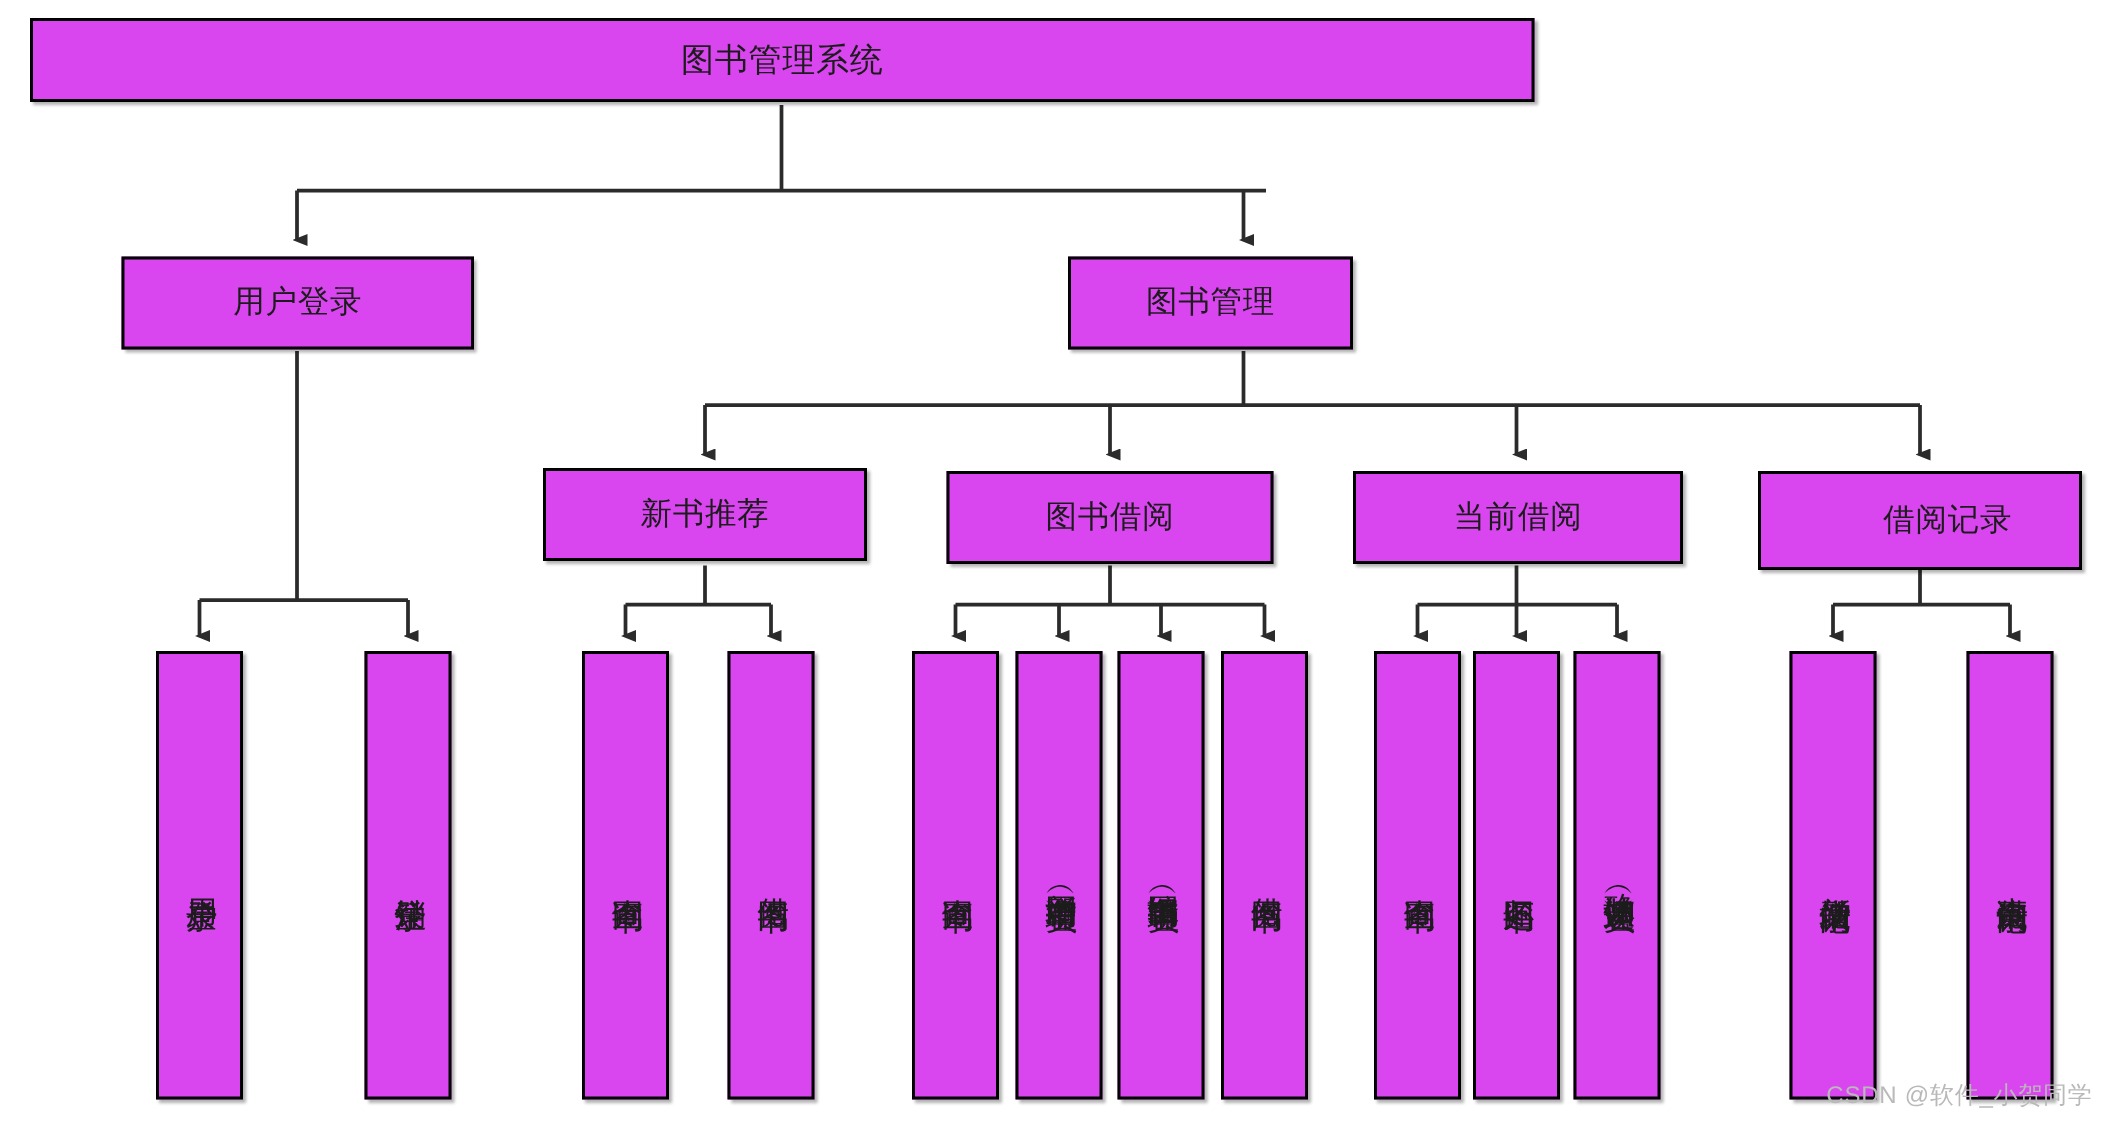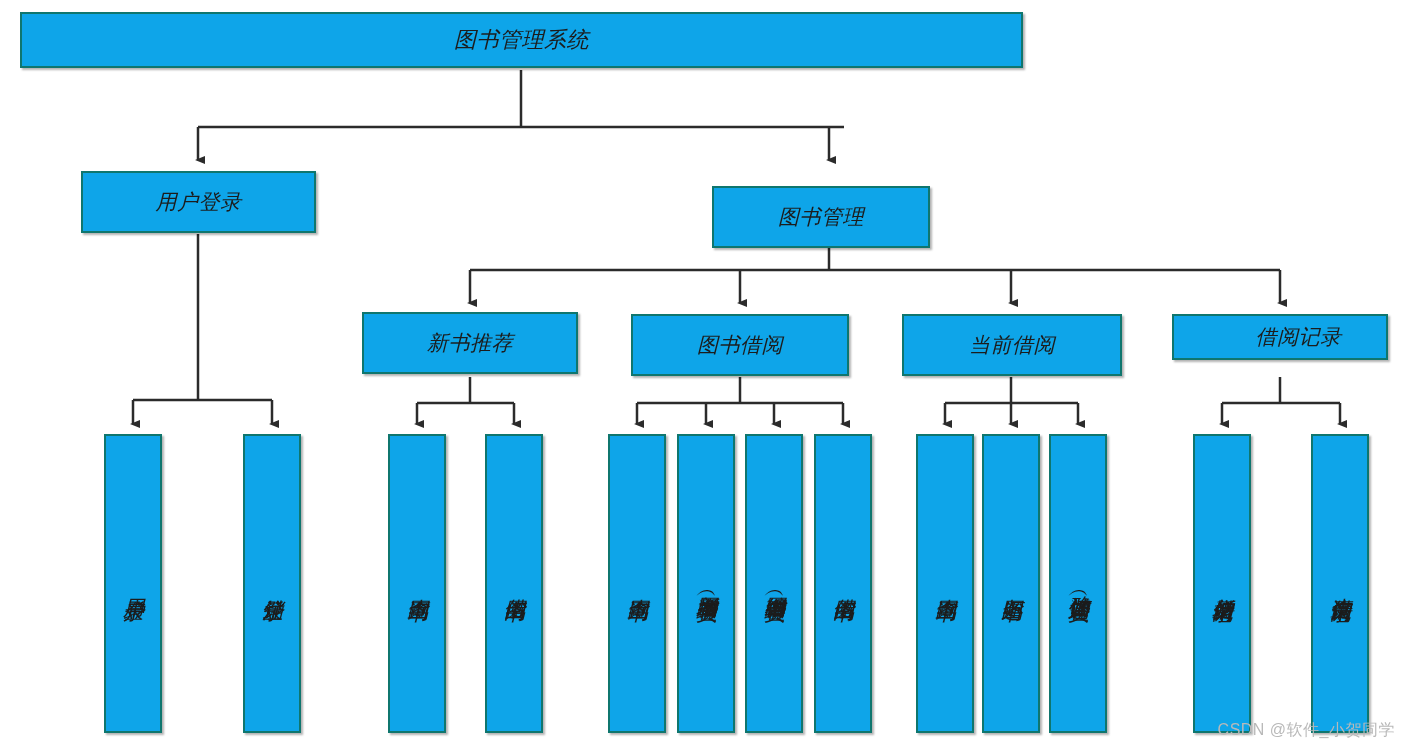--- a/index.html
+++ b/index.html
@@ -21,28 +21,27 @@
     position: absolute;
     left: 0;
     top: 0;
     width: 1405px;
     height: 747px;
     pointer-events: none;
   }
   .node {
     position: absolute;
     box-sizing: border-box;
-    background: #0ea5e9;
-    border: 2px solid #0f766e;
+    background: #d946ef;
+    border: 2px solid #000000;
     box-shadow: 2px 2px 2px rgba(0,0,0,0.30);
     display: flex;
     align-items: center;
     justify-content: center;
     color: #1c1c1c;
-    font-style: italic;
   }
   .node .label {
     font-size: 21px;
     line-height: 1.15;
     letter-spacing: 0.5px;
     white-space: nowrap;
   }
   .node.root .label { font-size: 22px; }
   .node.leaf {
     align-items: center;
@@ -124,34 +123,34 @@
     </g>
   </svg>
 
   <div class="node root" style="left:20px; top:12px; width:1003px; height:56px;">
     <span class="label">图书管理系统</span>
   </div>
 
   <div class="node" style="left:81px; top:171px; width:235px; height:62px;">
     <span class="label">用户登录</span>
   </div>
-  <div class="node" style="left:712px; top:186px; width:218px; height:62px;">
+  <div class="node" style="left:712px; top:171px; width:190px; height:62px;">
     <span class="label">图书管理</span>
   </div>
 
   <div class="node" style="left:362px; top:312px; width:216px; height:62px;">
     <span class="label">新书推荐</span>
   </div>
   <div class="node" style="left:631px; top:314px; width:218px; height:62px;">
     <span class="label">图书借阅</span>
   </div>
   <div class="node" style="left:902px; top:314px; width:220px; height:62px;">
     <span class="label">当前借阅</span>
   </div>
-  <div class="node" style="left:1172px; top:314px; width:216px; height:46px;padding-left:37px;">
+  <div class="node" style="left:1172px; top:314px; width:216px; height:66px;padding-left:37px;">
     <span class="label">借阅记录</span>
   </div>
 
   <div class="node leaf" style="left:104px; top:434px; width:58px; height:299px;">
     <span class="label">用户登录</span>
   </div>
   <div class="node leaf" style="left:243px; top:434px; width:58px; height:299px;">
     <span class="label">注销登录</span>
   </div>
 

